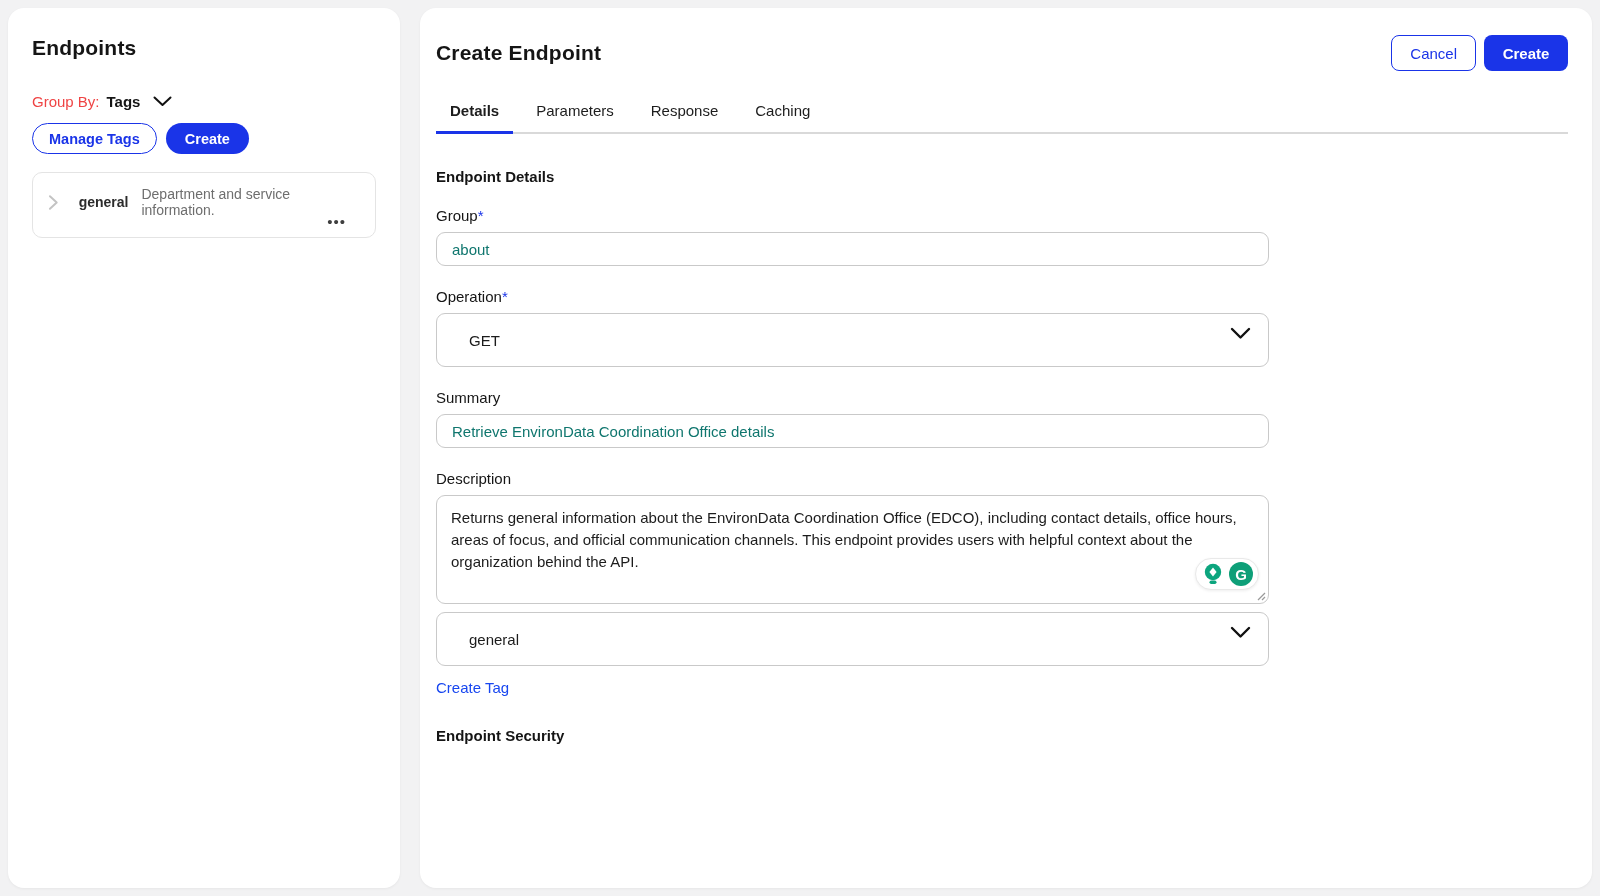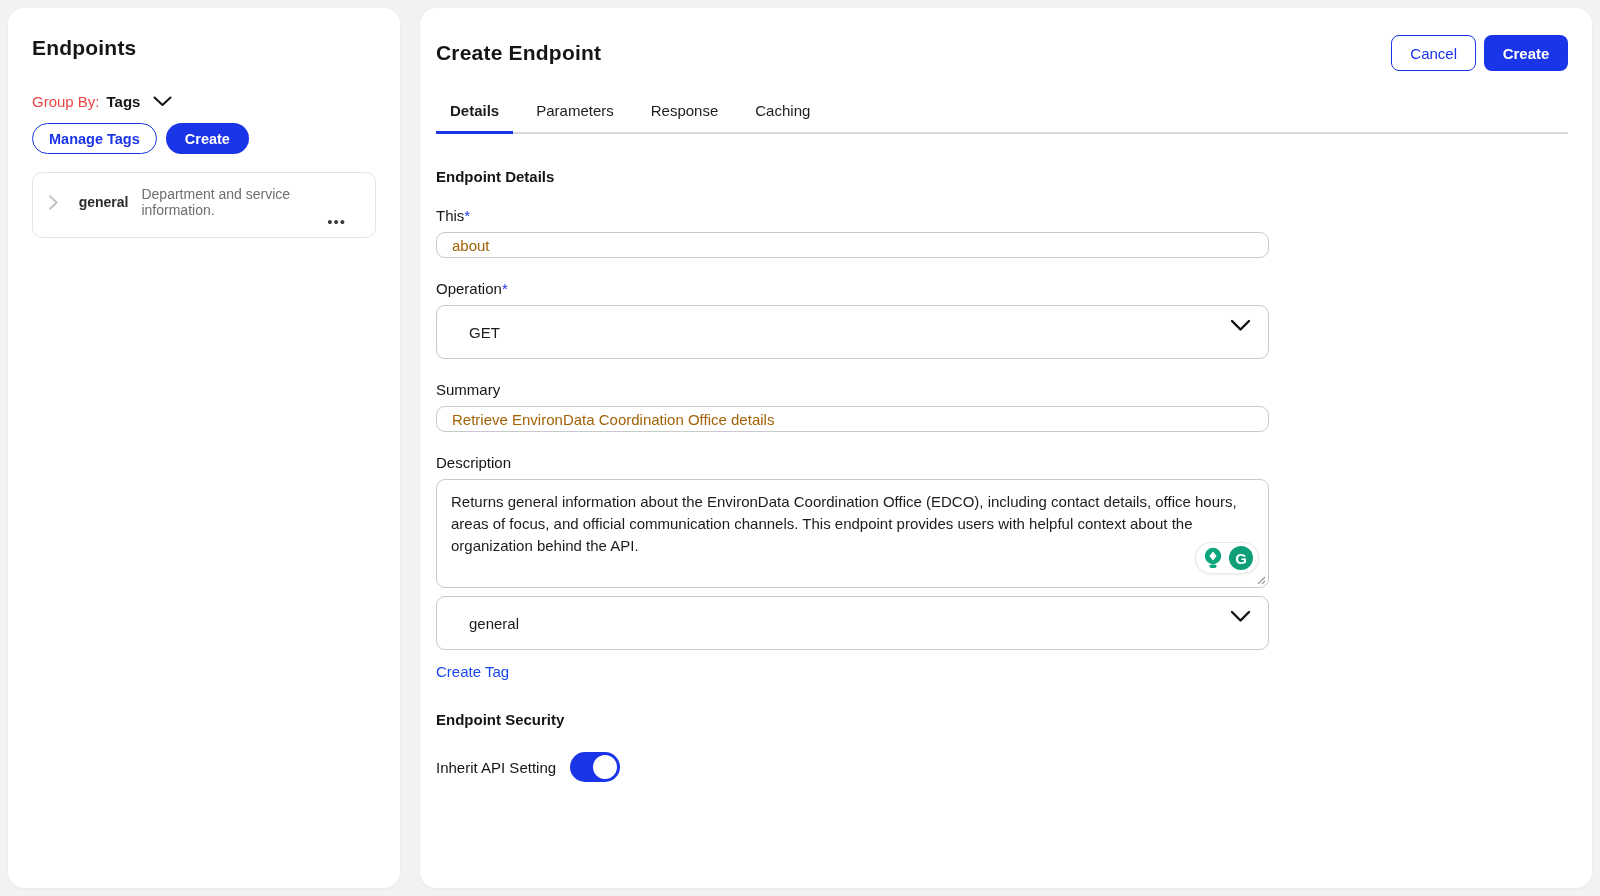--- a/index.html
+++ b/index.html
@@ -61,21 +61,21 @@
     font-size: 15px; padding: 0 14px 12px 14px; color: #1d1d1d;
     cursor: pointer; position: relative; margin-bottom: -2px;
   }
   .tab.active { font-weight: bold; border-bottom: 3px solid var(--accent); }
   .form { width: 833px; }
   .section-heading { font-size: 15px; font-weight: bold; margin-top: 34px; }
   .field-label { font-size: 15px; margin-top: 22px; margin-bottom: 8px; }
   .required { color: var(--accent); }
   .text-input {
     width: 100%; height: 26px; border: 1px solid #c9c9c9; border-radius: 9px;
-    padding: 8px 15px; font-size: 15px; font-family: inherit; color: #a16207; background: #fff; outline: none;
+    padding: 16px 15px; font-size: 15px; font-family: inherit; color: #0f766e; background: #fff; outline: none;
   }
   .select-box {
     width: 100%; height: 54px; border: 1px solid #c9c9c9; border-radius: 9px;
     padding: 0 46px 0 32px; font-size: 15px; color: #1c1c1c; background: #fff;
     display: flex; align-items: center; position: relative; cursor: pointer;
   }
   .select-box .chev { position: absolute; right: 17px; top: 13px; }
   .textarea-wrap { position: relative; }
   .description-area {
     width: 100%; height: 109px; border: 1px solid #c9c9c9; border-radius: 9px;
@@ -156,21 +156,21 @@
       <div class="tab">Parameters</div>
       <div class="tab">Response</div>
       <div class="tab">Caching</div>
     </nav>
 
     <div class="form">
 
       <div class="section-heading">Endpoint Details</div>
 
       <div class="field-label">
-        <span>This</span><span class="required">*</span>
+        <span>Group</span><span class="required">*</span>
       </div>
       <input class="text-input" type="text" value="about" style="">
 
       <div class="field-label">
         <span>Operation</span><span class="required">*</span>
       </div>
       <div class="select-box">
         <span>GET</span>
         <svg class="chev" width="21" height="13" viewBox="0 0 21 13">
           <polyline points="2,2 10.5,10.5 19,2" fill="none" stroke="#111" stroke-width="2.4" stroke-linecap="round" stroke-linejoin="round"></polyline>
@@ -200,22 +200,16 @@
       <div class="select-box" style="margin-top:8px">
         <span>general</span>
         <svg class="chev" width="21" height="13" viewBox="0 0 21 13">
           <polyline points="2,2 10.5,10.5 19,2" fill="none" stroke="#111" stroke-width="2.4" stroke-linecap="round" stroke-linejoin="round"></polyline>
         </svg>
       </div>
       <a class="create-tag-link">Create Tag</a>
 
       <div class="section-heading" style="margin-top:30px">Endpoint Security</div>
 
-      <div class="toggle-row">
-        <span class="toggle-label">Inherit API Setting</span>
-        <div class="toggle">
-          <div class="knob"></div>
-        </div>
-      </div>
 
     </div>
   </main>
 </div>
 
 </body></html>

